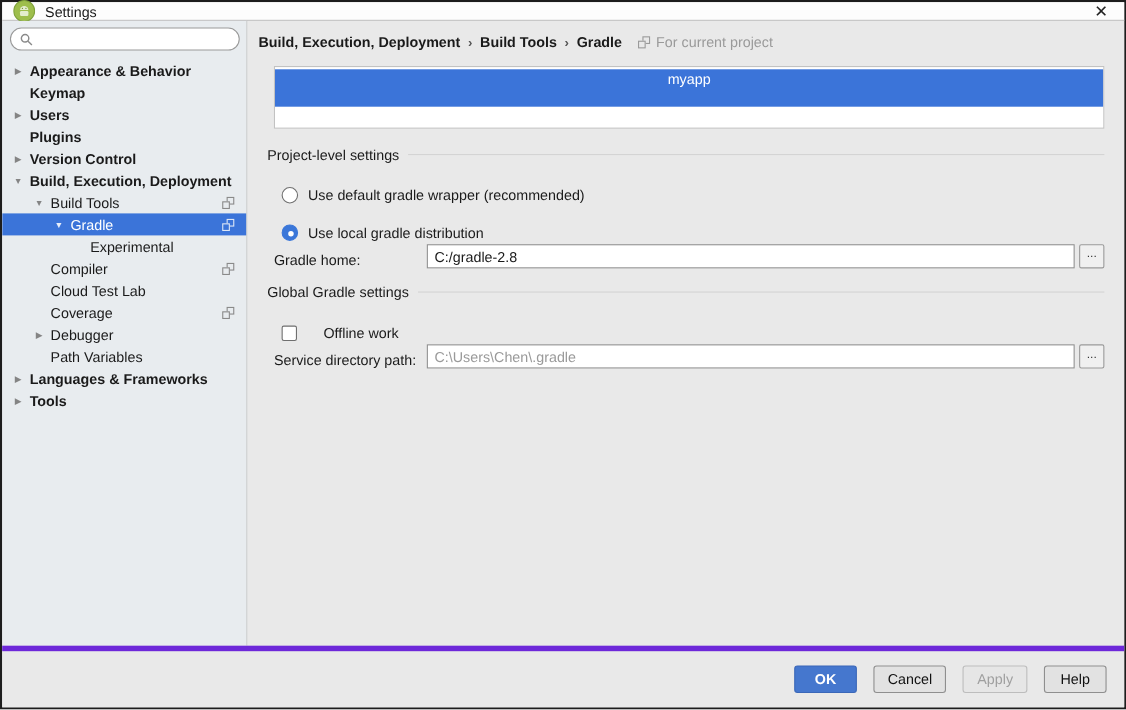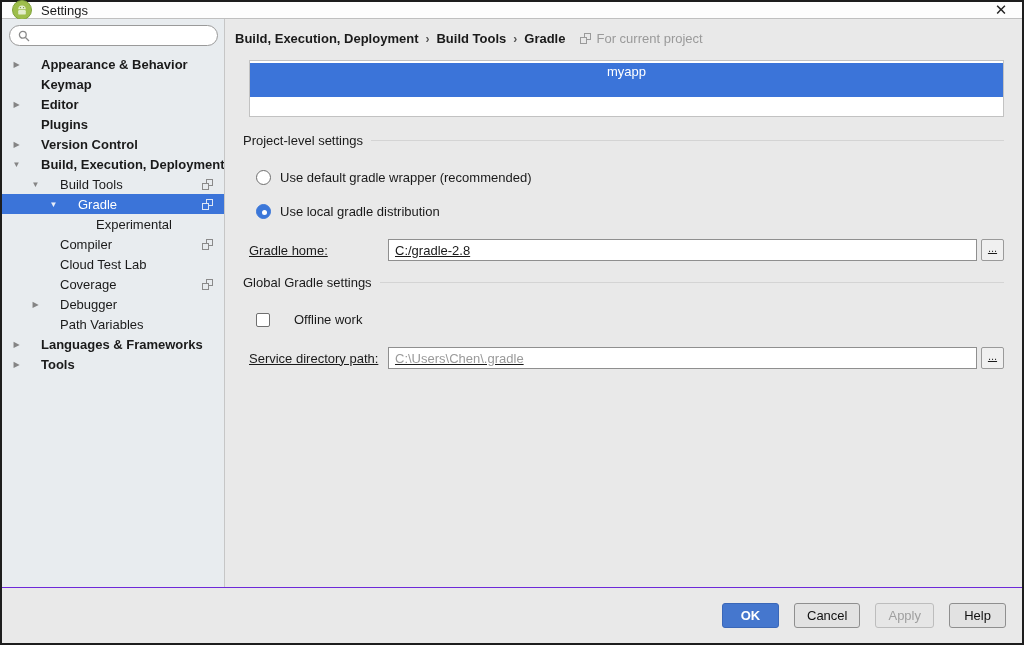--- a/index.html
+++ b/index.html
@@ -16,21 +16,21 @@
 
   
   .content { flex:1; display:flex; min-height:0; }
 
   
   .sidebar { flex:none; width:223px; background:#E8ECEF; border-right:1px solid #C6C6C6; overflow:hidden; }
   .searchbox { margin:6px 6px 0 7px; height:21px; background:#fff; border:1px solid #9a9a9a; border-radius:11px; display:flex; align-items:center; padding:0 8px; gap:5px; }
   .tree { margin-top:8px; }
   .tree-row { position:relative; height:20px; display:flex; align-items:center; white-space:nowrap; }
   .tree-row .arrow { flex:none; width:13px; font-size:8px; color:#848484; text-align:center; }
-  .tree-row .lbl { margin-left:18px; }
+  .tree-row .lbl { margin-left:4px; }
   .tree-row.bold .lbl { font-weight:bold; }
   .tree-row.selected { background:#3B74D9; color:#fff; }
   .tree-row.selected .arrow { color:#E8EEF9; }
   .copyicon { position:absolute; right:11px; top:5px; width:11px; height:11px; display:inline-block; }
   .copyicon i { position:absolute; display:block; width:7px; height:7px; border:1px solid #8a8a8a; background:transparent; }
   .copyicon i.back { right:0; top:0; }
   .copyicon i.front { left:0; bottom:0; background:#E8ECEF; }
   .tree-row.selected .copyicon i { border-color:#DDE6F6; }
   .tree-row.selected .copyicon i.front { background:#3B74D9; }
   .crumb-copy { position:relative; width:11px; height:11px; display:inline-block; flex:none; }
@@ -50,31 +50,31 @@
 
   .listbox { margin:14px 0 0 6px; height:57px; background:#fff; border:1px solid #C2C2C2; overflow:hidden; }
   .list-row { height:34px; line-height:18px; padding:0 5px; margin-top:2px;text-align:center; }
   .list-row.selected { background:#3B74D9; color:#fff; }
 
   .radio-row { display:flex; align-items:center; margin-left:13px; gap:9px; }
   .radio { width:15px; height:15px; border-radius:50%; background:#fff; border:1px solid #6f6f6f; position:relative; flex:none; }
   .radio.on { background:#3B77D9; border-color:#3B77D9; }
   .radio.on::after { content:""; position:absolute; left:5px; top:5px; width:5px; height:5px; border-radius:50%; background:#fff; }
 
-  .field-row { display:flex; align-items:center; margin-top:20px;text-decoration:underline; }
+  .field-row { display:flex; align-items:flex-end; margin-top:3px; }
   .field-label { flex:none; width:145px; padding-left:6px; }
   .field-row input { flex:1; height:22px; border:1px solid #8f8f8f; background:#fff; font-family:"Liberation Sans", sans-serif; font-size:13px; padding:0 6px; color:#1a1a1a; outline:none; }
   .field-row input.graytext { color:#9a9a9a; }
   .browse-btn { flex:none; width:23px; height:22px; margin-left:4px; background:#F0F0F0; border:1px solid #9a9a9a; border-radius:2px; font-size:11px; color:#333; display:flex; align-items:center; justify-content:center; padding-bottom:4px; }
 
   .check-row { display:flex; align-items:center; margin-left:13px; gap:24px; }
   .checkbox { width:14px; height:14px; background:#fff; border:1px solid #6f6f6f; border-radius:2px; flex:none; }
 
   
-  .footer { flex:none; height:56px; border-top:1px solid #6d28d9; background:#E9E9E9; display:flex; align-items:center; justify-content:flex-end; gap:15px; padding-right:16px; }
+  .footer { flex:none; height:56px; border-top:5px solid #6d28d9; background:#E9E9E9; display:flex; align-items:center; justify-content:flex-end; gap:15px; padding-right:16px; }
   .btn { min-width:57px; height:25px; padding:0 12px; border:1px solid #8f8f8f; border-radius:3px; background:#E2E2E2; font-family:"Liberation Sans", sans-serif; font-size:13px; color:#111; display:flex; align-items:center; justify-content:center; }
   .btn.primary { background:#4577CE; border-color:#3A67B8; color:#fff; font-weight:bold; }
   .btn.disabled { color:#9f9f9f; border-color:#BDBDBD; background:#E6E6E6; }
 </style>
 </head>
 <body>
 
 <div class="window">
 
   <div class="titlebar">
@@ -108,21 +108,21 @@
           <div class="tree-row bold">
             <span class="arrow" style="margin-left: 8px;">▶</span>
             <span class="lbl">Appearance &amp; Behavior</span>
           </div>
           <div class="tree-row bold">
             <span class="arrow" style="margin-left: 8px;"></span>
             <span class="lbl">Keymap</span>
           </div>
           <div class="tree-row bold">
             <span class="arrow" style="margin-left: 8px;">▶</span>
-            <span class="lbl">Editor</span>
+            <span class="lbl">Users</span>
           </div>
           <div class="tree-row bold">
             <span class="arrow" style="margin-left: 8px;"></span>
             <span class="lbl">Plugins</span>
           </div>
           <div class="tree-row bold">
             <span class="arrow" style="margin-left: 8px;">▶</span>
             <span class="lbl">Version Control</span>
           </div>
           <div class="tree-row bold">

